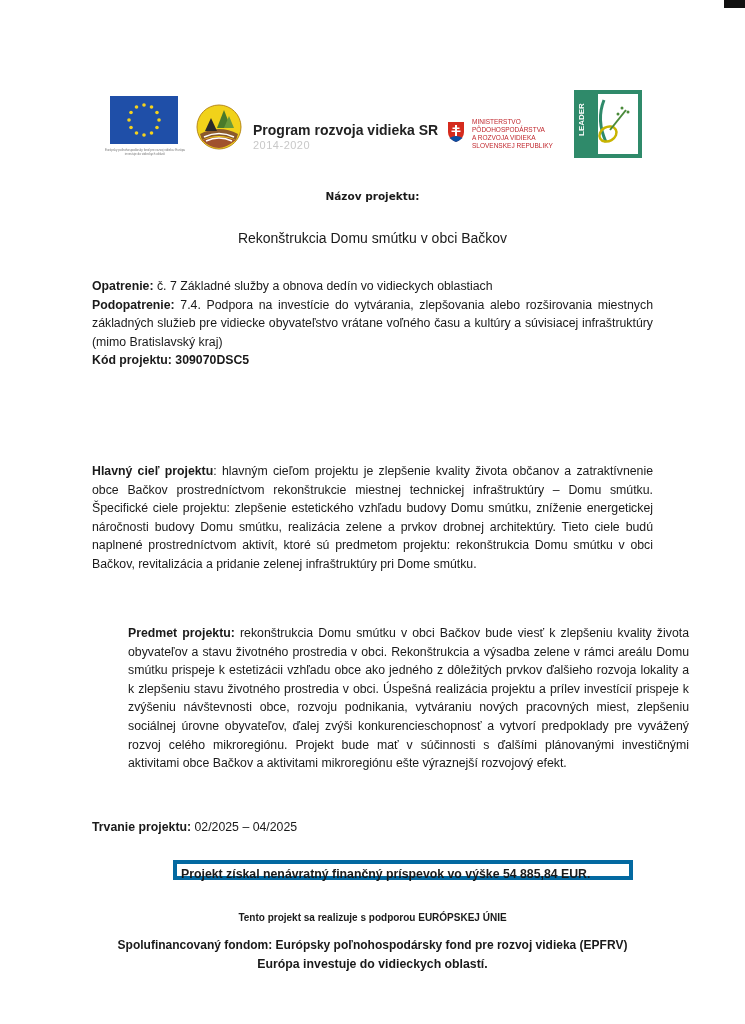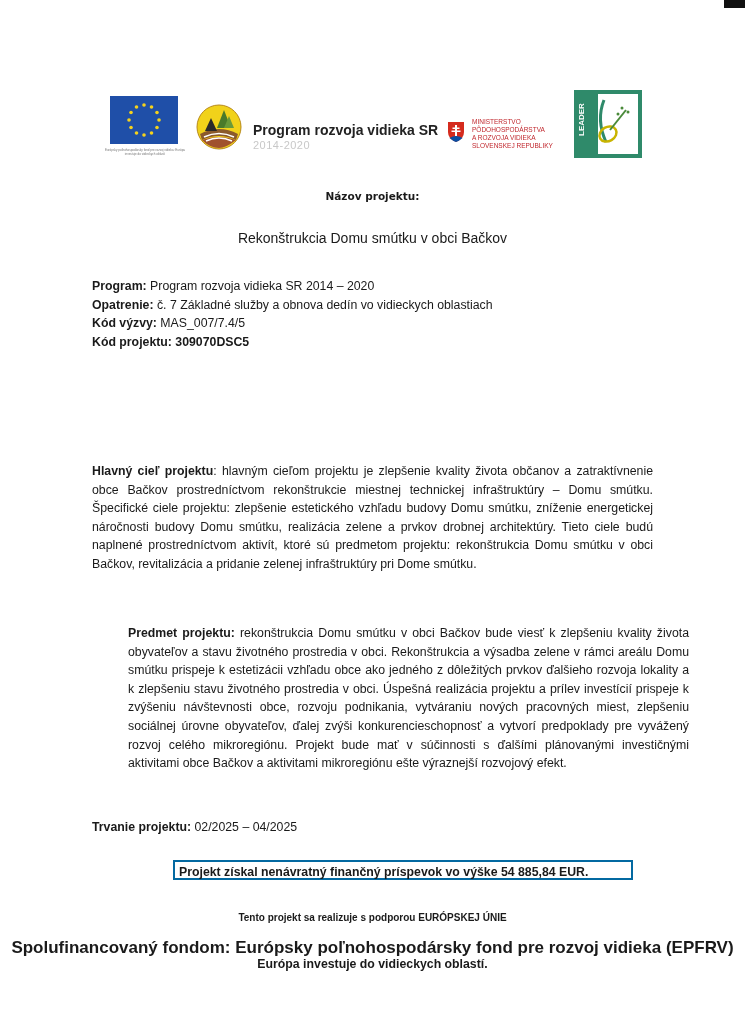--- a/index.html
+++ b/index.html
@@ -23,23 +23,23 @@
   .nazov { top: 190px; font-size: 12px; font-weight: bold; font-family: "DejaVu Sans", sans-serif; font-size: 10.5px; }
   .title { top: 230px; font-size: 14px; font-weight: normal; }
   .body-block { position: absolute; left: 92px; width: 561px; font-size: 12.3px; line-height: 18.6px; text-align: justify; font-family: "Liberation Sans", sans-serif; }
   .b { font-weight: bold; }
   .info { top: 277px; }
   .info p { margin: 0; text-align: justify; }
   .para1 { top: 462px; }
   .para2 { top: 624px; margin-left: 36px; }
   .para1 p, .para2 p { margin: 0; }
   .duration { top: 818px; }
-  .grant-box { position: absolute; left: 173px; top: 860px; width: 456px; height: 20px; border: 2px solid #0369a1; font-size: 12.3px; font-weight: bold; line-height: 20px; padding-left: 4px; box-sizing: border-box; width: 460px; }
+  .grant-box { position: absolute; left: 173px; top: 860px; width: 456px; height: 20px; border: 4px solid #0369a1; font-size: 12.3px; font-weight: bold; line-height: 20px; padding-left: 4px; box-sizing: border-box; width: 460px; }
   .footer1 { top: 912px; font-size: 10px; font-weight: bold; }
-  .footer2 { top: 938px; font-size: 17px; font-weight: bold; }
+  .footer2 { top: 938px; font-size: 12px; font-weight: bold; }
   .footer3 { top: 957px; font-size: 12.3px; font-weight: bold; }
 </style>
 </head>
 <body>
 
 <div class="corner-mark"></div>
 
 <div class="logos">
   <div class="eu-flag">
     <svg width="68" height="48" viewBox="0 0 68 48" id="eu-stars">
@@ -100,23 +100,22 @@
       <circle cx="44" cy="24" r="1.5" fill="#4a8a3a"></circle>
       <text x="10" y="46" font-size="8" fill="#ffffff" font-family="Liberation Sans, sans-serif" font-weight="bold" transform="rotate(-90 10 46)" id="leader-text">LEADER</text>
     </svg>
   </div>
 </div>
 
 <div class="center nazov">Názov projektu:</div>
 <div class="center title">Rekonštrukcia Domu smútku v obci Bačkov</div>
 
 <div class="body-block info">
-  <p><span class="b">Program:</span><span> Program rozvoja vidieka SR 2014 – 2020</span></p>
   <p><span class="b">Opatrenie:</span><span> č. 7 Základné služby a obnova dedín vo vidieckych oblastiach</span></p>
-  <p><span class="b">Kód výzvy:</span><span> MAS_007/7.4/5</span></p>
+  <p><span class="b">Podopatrenie:</span><span> 7.4. Podpora na investície do vytvárania, zlepšovania alebo rozširovania miestnych základných služieb pre vidiecke obyvateľstvo vrátane voľného času a kultúry a súvisiacej infraštruktúry (mimo Bratislavský kraj)</span></p>
   <p class="b"><span>Kód projektu:</span><span> 309070DSC5</span></p>
 </div>
 
 <div class="body-block para1">
   <p><span class="b">Hlavný cieľ projektu</span><span>: hlavným cieľom projektu je zlepšenie kvality života občanov a zatraktívnenie obce Bačkov prostredníctvom rekonštrukcie miestnej technickej infraštruktúry – Domu smútku. Špecifické ciele projektu: zlepšenie estetického vzhľadu budovy Domu smútku, zníženie energetickej náročnosti budovy Domu smútku, realizácia zelene a prvkov drobnej architektúry. Tieto ciele budú naplnené prostredníctvom aktivít, ktoré sú predmetom projektu: rekonštrukcia Domu smútku v obci Bačkov, revitalizácia a pridanie zelenej infraštruktúry pri Dome smútku.</span></p>
 </div>
 
 <div class="body-block para2">
   <p><span class="b">Predmet projektu:</span><span> rekonštrukcia Domu smútku v obci Bačkov bude viesť k zlepšeniu kvality života obyvateľov a stavu životného prostredia v obci. Rekonštrukcia a výsadba zelene v rámci areálu Domu smútku prispeje k estetizácii vzhľadu obce ako jedného z dôležitých prvkov ďalšieho rozvoja lokality a k zlepšeniu stavu životného prostredia v obci. Úspešná realizácia projektu a prílev investícií prispeje k zvýšeniu návštevnosti obce, rozvoju podnikania, vytváraniu nových pracovných miest, zlepšeniu sociálnej úrovne obyvateľov, ďalej zvýši konkurencieschopnosť a vytvorí predpoklady pre vyvážený rozvoj celého mikroregiónu. Projekt bude mať v súčinnosti s ďalšími plánovanými investičnými aktivitami obce Bačkov a aktivitami mikroregiónu ešte výraznejší rozvojový efekt.</span></p>
 </div>

